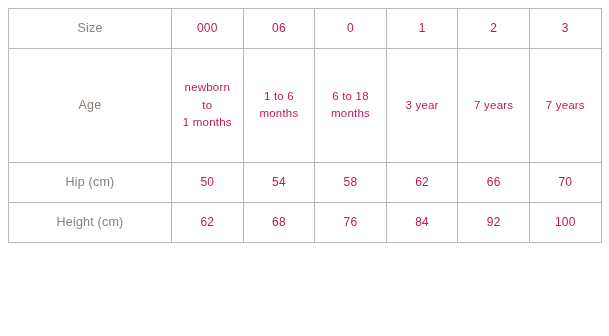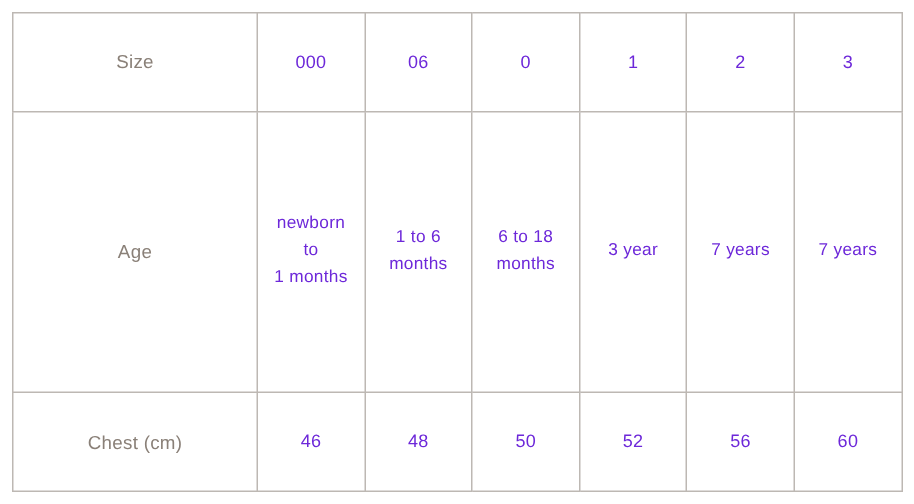--- a/index.html
+++ b/index.html
@@ -17,21 +17,21 @@
   #size-chart-wrap {
     position: absolute;
     left: 8px;
     top: 8px;
     width: 593px;
     height: 320px;
   }
 
   table.size-chart {
     width: 593px;
-    height: 320px;
+    height: 235px;
     border-collapse: collapse;
     table-layout: fixed;
   }
 
   table.size-chart td {
     border: 1px solid #bdb8b3;
     text-align: center;
     vertical-align: middle;
     padding: 0 2px;
     line-height: 1.45;
@@ -42,21 +42,21 @@
   
   col.label-col { width: 163px; }
   col.val-col   { width: 71.6px; }
 
   td.row-label {
     color: #8a8078;
     font-size: 12.5px;
   }
 
   td.cell-value {
-    color: #6d28d9;
+    color: #be185d;
     font-size: 12px;
   }
 
   td.cell-value.multiline {
     font-size: 11.5px;
     line-height: 1.55;
   }
 
   .ml-line { display: block; }
 </style>
@@ -103,23 +103,32 @@
             <span class="ml-line">3 year</span>
           </td>
           <td class="cell-value multiline">
             <span class="ml-line">7 years</span>
           </td>
           <td class="cell-value multiline">
             <span class="ml-line">7 years</span>
           </td>
         </tr>
         <tr>
-          <td class="row-label">Chest (cm)</td>
-          <td class="cell-value">46</td>
-          <td class="cell-value">48</td>
+          <td class="row-label">Hip (cm)</td>
           <td class="cell-value">50</td>
-          <td class="cell-value">52</td>
-          <td class="cell-value">56</td>
-          <td class="cell-value">60</td>
+          <td class="cell-value">54</td>
+          <td class="cell-value">58</td>
+          <td class="cell-value">62</td>
+          <td class="cell-value">66</td>
+          <td class="cell-value">70</td>
+        </tr>
+        <tr>
+          <td class="row-label">Height (cm)</td>
+          <td class="cell-value">62</td>
+          <td class="cell-value">68</td>
+          <td class="cell-value">76</td>
+          <td class="cell-value">84</td>
+          <td class="cell-value">92</td>
+          <td class="cell-value">100</td>
         </tr>
       </tbody>
   </table>
 </div>
 
 </body></html>

